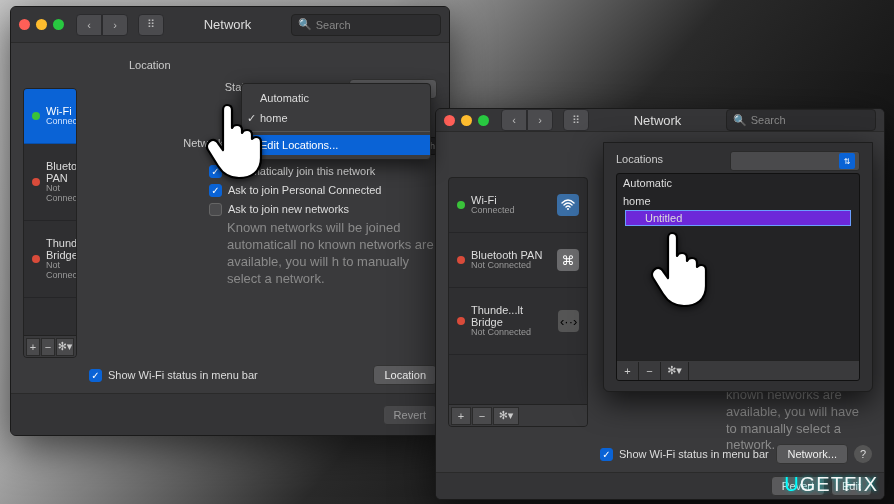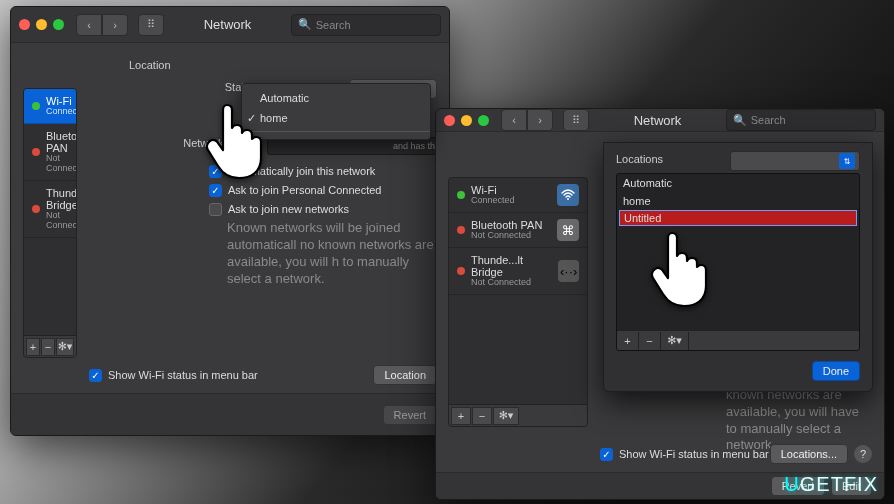--- a/index.html
+++ b/index.html
@@ -48,21 +48,21 @@
     height:22px; width:150px; display:flex; align-items:center; gap:4px; padding:0 6px;
     color:#888; font-size:11px;
   }
   .body { display:flex; flex:1; }
   .sidebar {
     width:140px; background:#2f2f31; border:1px solid #222; margin:45px 0 0 12px;
     height: 270px; border-radius:4px; overflow:hidden;
     display:flex; flex-direction:column;
   }
   .sb-item {
-    display:flex; align-items:center; padding:6px 8px; gap:6px;
+    display:flex; align-items:center; padding:16px 8px; gap:6px;
     border-bottom:1px solid rgba(0,0,0,.2);
   }
   .sb-item.sel { background:#0a63d6; color:#fff; }
   .sbdot{width:8px;height:8px;border-radius:50%;flex-shrink:0}
   .sbdot.g{background:#3ac23a}.sbdot.r{background:#d94b3a}
   .sb-icon{width:22px;height:22px;border-radius:4px;background:#555;display:flex;align-items:center;justify-content:center;color:#000;font-size:13px;margin-left:auto}
   .sb-icon.wifi{background:#3a6ea5;color:#fff}
   .sb-text{display:flex;flex-direction:column;line-height:1.1}
   .sb-text .sub{font-size:9px;color:#999}
   .sb-item.sel .sub{color:#cfe3ff}
@@ -98,21 +98,21 @@
   
   .sheet{
     position:absolute; left:160px; top:46px; width:270px; height:250px;
     background:#303032; border:1px solid #1d1d1d; border-radius:0 0 6px 6px;
     box-shadow:0 10px 30px rgba(0,0,0,.7); z-index:20; padding:10px 12px;
     display:flex;flex-direction:column;
   }
   .sheet-title{color:#ccc;font-size:11px;margin-bottom:4px}
   .listbox{flex:1;background:#232325;border:1px solid #111;border-radius:3px;overflow:hidden;display:flex;flex-direction:column}
   .listbox .li{padding:3px 6px;color:#ddd;font-size:11px}
-  .listbox .li.edit{background:#b91c1c;border:1px solid #6a9eff;padding:1px 4px;margin:0 2px}
+  .listbox .li.edit{background:#6d28d9;border:1px solid #6a9eff;padding:1px 19px;margin:0 8px}
   .listfoot{height:20px;background:#3a3a3c;border-top:1px solid #222;display:flex;align-items:center}
   .lf-btn{width:22px;height:18px;border-right:1px solid #222;display:flex;align-items:center;justify-content:center;color:#ccc}
   .sheet-btns{display:flex;justify-content:flex-end;margin-top:10px}
 
   
   .hand{position:absolute;width:70px;height:80px;pointer-events:none;z-index:50}
   .hand svg{filter:drop-shadow(0 2px 3px rgba(0,0,0,.6))}
 
   .netname-field{background:#2a2a2c;border:1px solid #1a1a1a;height:18px;width:170px;display:inline-block;border-radius:3px}
 </style>
@@ -174,20 +174,21 @@
 
     <div class="main">
       <div class="loc-row">
         <span>Location</span>
       </div>
 
       <div class="locmenu">
         <div class="mi">Automatic</div>
         <div class="mi checked">home</div>
         <div class="sep"></div>
+        <div class="mi sel">Edit Locations...</div>
       </div>
 
       <div class="status-row">
         <span class="status-label">Status:</span>
         <div style="flex:1">
           <b>Connected</b>
           <div style="font-size:9px;color:#999;line-height:1.2;margin-top:2px">
             <span>Wi-Fi is connected to</span><br>
             <span>address</span>
           </div>
@@ -318,43 +319,40 @@
       <div class="check-row" style="margin-left:108px">
         <span class="cb"></span>
         <span>Ask to join new networks</span>
       </div>
       <div class="hint" style="margin-left:126px;max-width:200px">Known networks will be joined automatically. If no known networks are available, you will have to manually select a network.</div>
 
       <div style="position:absolute;bottom:8px;left:12px;right:12px;display:flex;align-items:center">
         <span class="cb checked">✓</span>
         <span style="margin-left:6px">Show Wi-Fi status in menu bar</span>
         <span style="flex:1"></span>
-        <span class="btn">Locations...</span>
+        <span class="btn">Network...</span>
         <span class="help" style="margin-left:6px">?</span>
       </div>
 
       <div class="sheet" style="left:15px;top:10px">
         <div class="sheet-title">Locations</div>
         <div style="position:absolute;right:12px;top:8px" class="select">
             <span class="chev" style="width:16px">⇅</span>
           </div>
         <div class="listbox" style="margin-top:4px">
           <div class="li">Automatic</div>
           <div class="li">home</div>
           <div class="li edit">Untitled</div>
           <div style="flex:1"></div>
           <div class="listfoot">
             <div class="lf-btn">+</div>
             <div class="lf-btn">−</div>
             <div class="lf-btn" style="width:28px">✻▾</div>
           </div>
         </div>
-        <div class="sheet-btns">
-          <span class="btn primary">Done</span>
-        </div>
       </div>
     </div>
   </div>
 
   <div class="bottom-bar">
     <div class="spacer"></div>
     <span class="btn">Revert</span>
     <span class="btn">Edit</span>
   </div>
 

